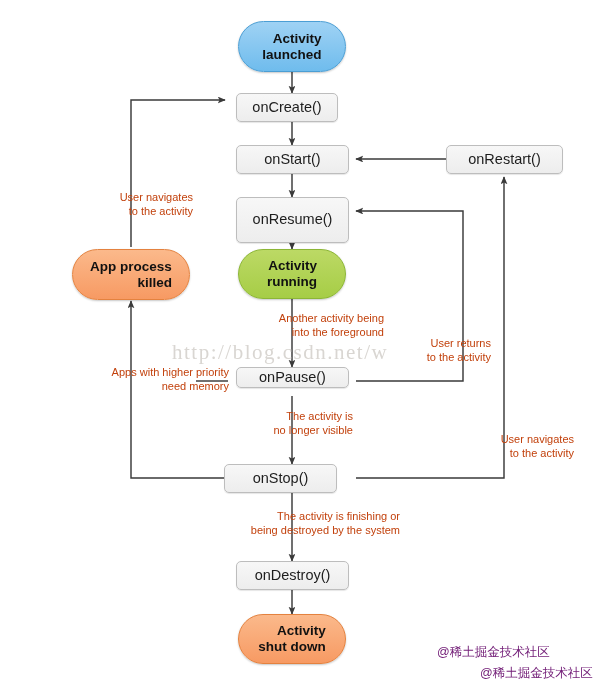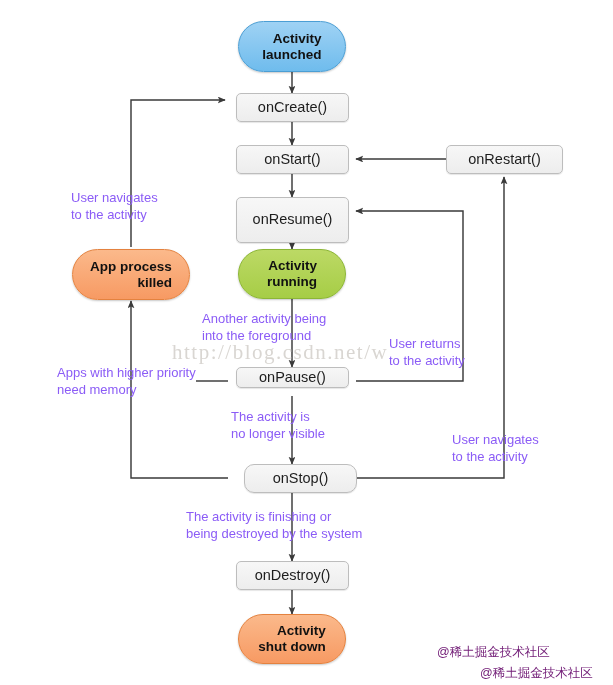--- a/index.html
+++ b/index.html
@@ -51,24 +51,24 @@
     border:1px solid #8cb636;
   }
   .state-orange{
     background:linear-gradient(#fbb98b,#f79a63);
     border:1px solid #e4823f;
   }
 
   
   .caption{
     position:absolute;
-    color:#8b5cf6;
-    font-size:13px;
+    color:#c2410c;
+    font-size:11px;
     line-height:1.28;
-    text-align:left;
+    text-align:right;
     white-space:pre-line;
     background:transparent;
   }
 
   
   .wm-url{
     position:absolute;
     color:#d9d6d2;
     font-family:"Liberation Serif","DejaVu Serif",serif;
     font-size:21px;
@@ -127,32 +127,32 @@
     <path d="M228,381 L196,381" stroke="#3a3a3a" stroke-width="1.45" fill="none"></path>
   </svg>
 
   <div class="wm-url" style="left:172px;top:340px;">http://blog.csdn.net/w</div>
   <div class="wm-cn" style="left:437px;top:644px;">@稀土掘金技术社区</div>
   <div class="wm-cn" style="left:480px;top:665px;">@稀土掘金技术社区</div>
 
   <div class="node state state-blue" style="left: 238px; top: 21px; width: 108px; height: 51px; white-space: pre-line;">Activity
 launched</div>
 
-  <div class="node method" style="left:236px;top:93px;width:113px;height:29px;">onCreate()</div>
+  <div class="node method" style="left:236px;top:93px;width:102px;height:29px;">onCreate()</div>
 
   <div class="node method" style="left:236px;top:145px;width:113px;height:29px;">onStart()</div>
 
   <div class="node method" style="left:236px;top:197px;width:113px;height:46px;">onResume()</div>
 
   <div class="node state state-green" style="left: 238px; top: 249px; width: 108px; height: 50px; white-space: pre-line;">Activity
 running</div>
 
   <div class="node method" style="left:236px;top:367px;width:113px;height:21px;">onPause()</div>
 
-  <div class="node method" style="left:244px;top:464px;width:113px;height:29px;border-radius:10px;">onStop()</div>
+  <div class="node method" style="left:224px;top:464px;width:113px;height:29px;">onStop()</div>
 
   <div class="node method" style="left:236px;top:561px;width:113px;height:29px;">onDestroy()</div>
 
   <div class="node method" style="left:446px;top:145px;width:117px;height:29px;">onRestart()</div>
 
   <div class="node state state-orange" style="left: 72px; top: 249px; width: 118px; height: 51px; white-space: pre-line;">App process
 killed</div>
 
   <div class="node state state-orange" style="left: 238px; top: 614px; width: 108px; height: 50px; white-space: pre-line;">Activity
 shut down</div>

